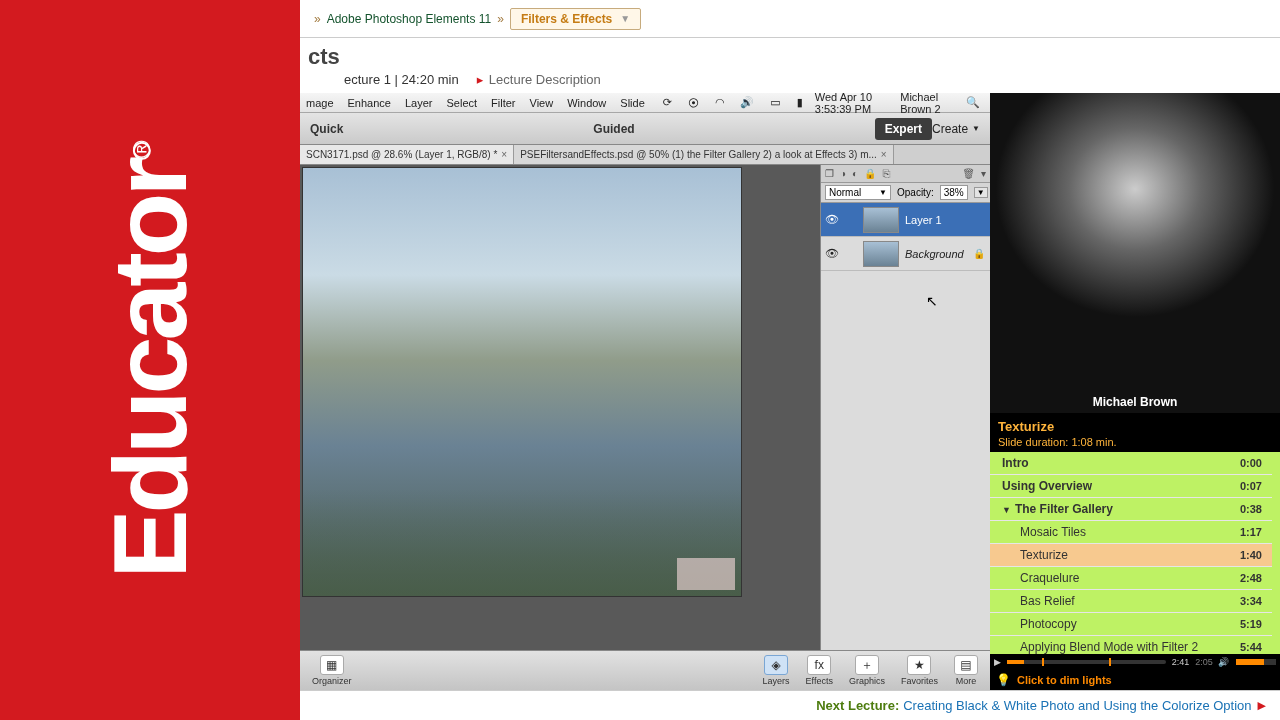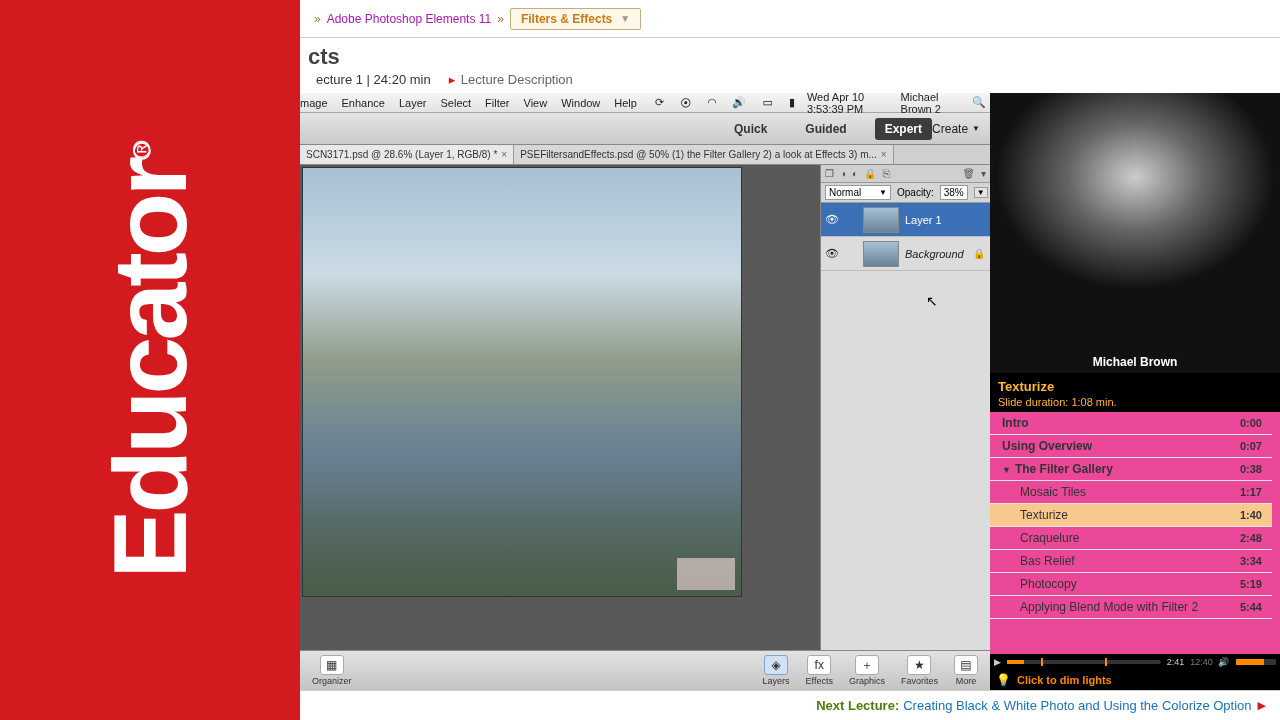--- a/index.html
+++ b/index.html
@@ -6,41 +6,41 @@
 body { width: 1280px; height: 720px; overflow: hidden; background: #fff; position: relative; }
 
 .left-brand { position: absolute; left: 0; top: 0; width: 300px; height: 720px; background: #d31a1f; display: flex; align-items: center; justify-content: center; }
 .brand-text { color: #fff; font-weight: 900; font-size: 104px; transform: rotate(-90deg); white-space: nowrap; letter-spacing: -4px; font-family: Georgia, serif; }
 .brand-text sup { font-size: 24px; vertical-align: super; font-weight: normal; border: 2px solid #fff; border-radius: 50%; width: 18px; height: 18px; display: inline-block; line-height: 14px; text-align: center; }
 
 .content { position: absolute; left: 300px; top: 0; right: 0; height: 720px; display: flex; flex-direction: column; }
 
 .breadcrumb-row { height: 38px; display: flex; align-items: center; padding: 0 8px; background: #fff; border-bottom: 1px solid #ccc; font-size: 12px; color: #666; }
 .bc-sep { color: #a27a3f; margin: 0 6px; }
-.bc-link { color: #a21caf; text-align: right; }
+.bc-link { color: #14532d; text-align: right; }
 .bc-dd { border: 1px solid #c7ab7d; background: #fff7e8; padding: 3px 10px; border-radius: 2px; color: #c57c14; font-weight: bold; display: flex; align-items: center; gap: 8px; }
 .bc-dd .chev { color: #999; font-size: 10px; }
 
 .title-row { padding: 6px 8px 2px; font-size: 22px; font-weight: bold; color: #444; }
-.sub-row { padding: 0 16px 6px; font-size: 13px; color: #333; display: flex; gap: 18px; align-items: center; }
+.sub-row { padding: 0 16px 6px; font-size: 13px; color: #333; display: flex; gap: 18px; align-items: center; margin-left: 28px; }
 .sub-row .arrow { color: #d31a1f; margin-right: 2px; }
 .sub-row .ld { color: #666; }
 
 .app-area { flex: 1; display: flex; background: #000; position: relative; }
 
 .pse { width: 690px; background: #b5b5b5; display: flex; flex-direction: column; position: relative; }
 
-.mac-menubar { height: 20px; background: linear-gradient(#f5f5f5,#e3e3e3); display: flex; align-items: center; font-size: 11px; color: #222; padding: 0 0; border-bottom: 1px solid #a7a7a7; }
+.mac-menubar { height: 20px; background: linear-gradient(#f5f5f5,#e3e3e3); display: flex; align-items: center; font-size: 11px; color: #222; padding: 0 6px; border-bottom: 1px solid #a7a7a7; }
 .mac-menubar .m { margin-right: 14px; cursor: default; }
 .mac-menubar .spacer { flex: 1; }
 .mac-menubar .ic { margin: 0 4px; font-size: 11px; }
 .mac-right { display: flex; align-items: center; gap: 8px; font-size: 11px; }
 
 .pse-top { height: 32px; background: linear-gradient(#e4e4e4,#cacaca); display: flex; align-items: center; border-bottom: 1px solid #888; }
-.mode-tabs { flex: 1; display: flex; justify-content: flex-end; gap: 18px; align-items: center; }
+.mode-tabs { flex: 1; display: flex; justify-content: space-between; gap: 18px; align-items: center; }
 .mode-tab { font-size: 12px; color: #333; padding: 4px 10px; border-radius: 3px; cursor: default; font-weight: bold; }
 .mode-tab.active { background: #3c3c3c; color: #fff; }
 .create-btn { font-size: 12px; margin-right: 10px; color: #222; display: flex; align-items: center; gap: 4px; }
 .create-btn .chev { font-size: 8px; }
 
 .doc-tabs { height: 20px; background: #cfcfcf; display: flex; align-items: stretch; font-size: 10px; color: #333; border-bottom: 1px solid #888; }
 .doc-tab { padding: 3px 6px; border-right: 1px solid #9a9a9a; display: flex; align-items: center; gap: 4px; background: #d8d8d8; }
 .doc-tab.active { background: #e8e8e8; }
 .doc-close { color: #666; }
 
@@ -71,27 +71,27 @@
 .layer-row.selected .layer-name { font-style: normal; }
 .cursor-img { position: absolute; top: 200px; left: 626px; font-size: 14px; color: #000; pointer-events: none; }
 
 .pse-bottom { height: 40px; background: linear-gradient(#e2e2e2,#c4c4c4); border-top: 1px solid #888; display: flex; align-items: center; padding: 0 4px; }
 .bot-item { display: flex; flex-direction: column; align-items: center; font-size: 9px; color: #333; padding: 0 8px; gap: 1px; }
 .bot-item .bicon { width: 24px; height: 20px; background: #fff; border: 1px solid #aaa; border-radius: 3px; display: flex; align-items: center; justify-content: center; font-size: 12px; }
 .bot-item.active .bicon { background: #cfe2f6; border-color: #7aa6d4; }
 .bot-sp { flex: 1; }
 
 .video-col { width: 290px; background: #000; display: flex; flex-direction: column; }
-.video-frame { height: 280px; background: #111; position: relative; display: flex; align-items: flex-end; justify-content: center; }
+.video-frame { height: 320px; background: #111; position: relative; display: flex; align-items: flex-end; justify-content: center; }
 .video-frame-inner { width: 100%; height: 100%; background: radial-gradient(ellipse 60% 50% at 50% 30%, #ccc 0%, #666 38%, #111 80%); position: relative; }
 .presenter-name { position: absolute; bottom: 4px; width: 100%; text-align: center; color: #fff; font-size: 12px; font-weight: bold; }
 .topic-bar { padding: 6px 8px 2px; color: #ffb43b; font-size: 13px; font-weight: bold; }
 .slide-dur { padding: 0 8px 4px; color: #ffb43b; font-size: 11px; }
 
-.chapters { flex: 1; background: #ec4899; overflow: hidden; position: relative; }
+.chapters { flex: 1; background: #bef264; overflow: hidden; position: relative; }
 .chap-scroll { position: absolute; inset: 0 8px 0 0; overflow-y: auto; }
 .chap-row { display: flex; align-items: center; justify-content: space-between; padding: 4px 10px 4px 20px; font-size: 12px; border-bottom: 1px solid #e6e6e6; color: #333; }
 .chap-row.h1 { font-weight: bold; padding-left: 12px; }
 .chap-row.h0 { font-weight: bold; padding-left: 12px; }
 .chap-row.h0 .tri { margin-right: 4px; font-size: 9px; }
 .chap-row.sub { padding-left: 30px; }
 .chap-row.current { background: #f7c98f; }
 .chap-time { color: #333; font-weight: bold; font-size: 11px; }
 
 .vid-controls { height: 16px; background: #000; display: flex; align-items: center; font-size: 9px; color: #ccc; padding: 0 4px; gap: 6px; }
@@ -139,21 +139,21 @@
     <div class="pse">
 
       <div class="mac-menubar">
         <span class="m">mage</span>
         <span class="m">Enhance</span>
         <span class="m">Layer</span>
         <span class="m">Select</span>
         <span class="m">Filter</span>
         <span class="m">View</span>
         <span class="m">Window</span>
-        <span class="m">Help</span>
+        <span class="m">Slide</span>
         <span class="spacer"></span>
         <span class="mac-right">
           <span class="ic">⟳</span>
           <span class="ic">⦿</span>
           <span class="ic">◠</span>
           <span class="ic">🔊</span>
           <span class="ic">▭</span>
           <span class="ic">▮</span>
           <span>Wed Apr 10  3:53:39 PM</span>
           <span>Michael Brown 2</span>
@@ -308,21 +308,21 @@
       </div>
 
       <div class="vid-controls">
         <span>▶</span>
         <div class="scrub">
           <div class="scrub-fill" style="width:11%;"></div>
           <div class="scrub-mark" style="left:22%;"></div>
           <div class="scrub-mark" style="left:64%;"></div>
         </div>
         <span>2:41</span>
-        <span style="opacity:0.6;">12:40</span>
+        <span style="opacity:0.6;">2:05</span>
         <span>🔊</span>
         <span style="display:inline-block;width:40px;height:6px;background:linear-gradient(90deg,#ff8a00 70%,#333 70%);"></span>
       </div>
       <div class="dim-row">
         <span class="bulb">💡</span>
         <span class="dim-text">Click to dim lights</span>
       </div>
     </div>
 
   </div>

